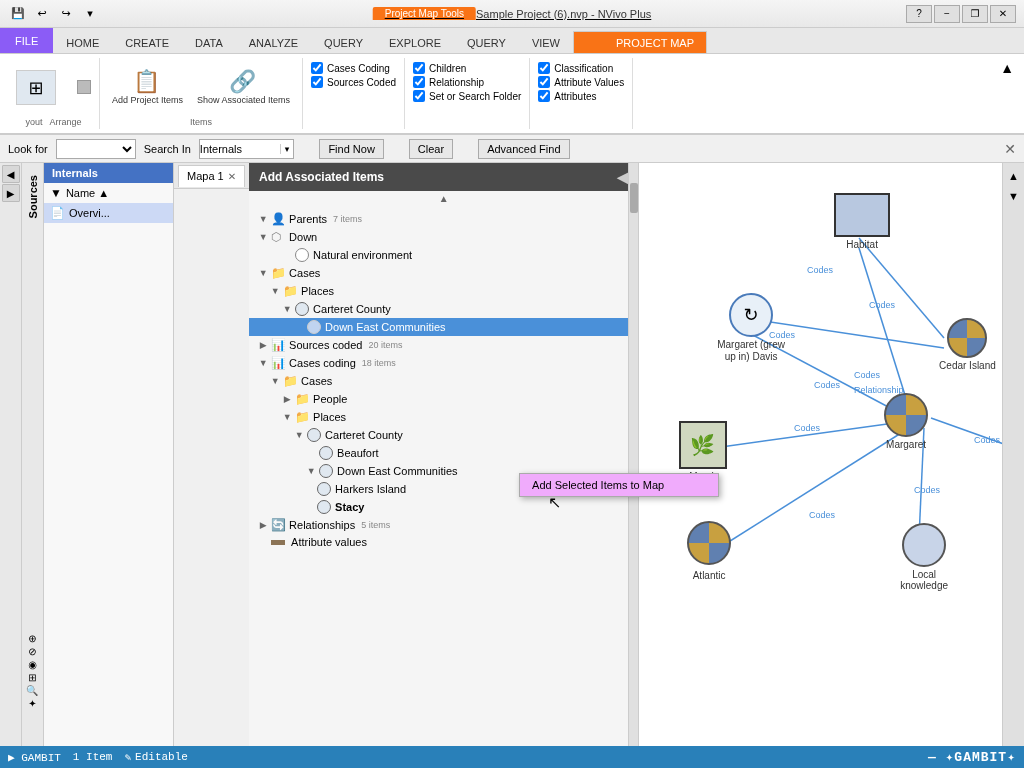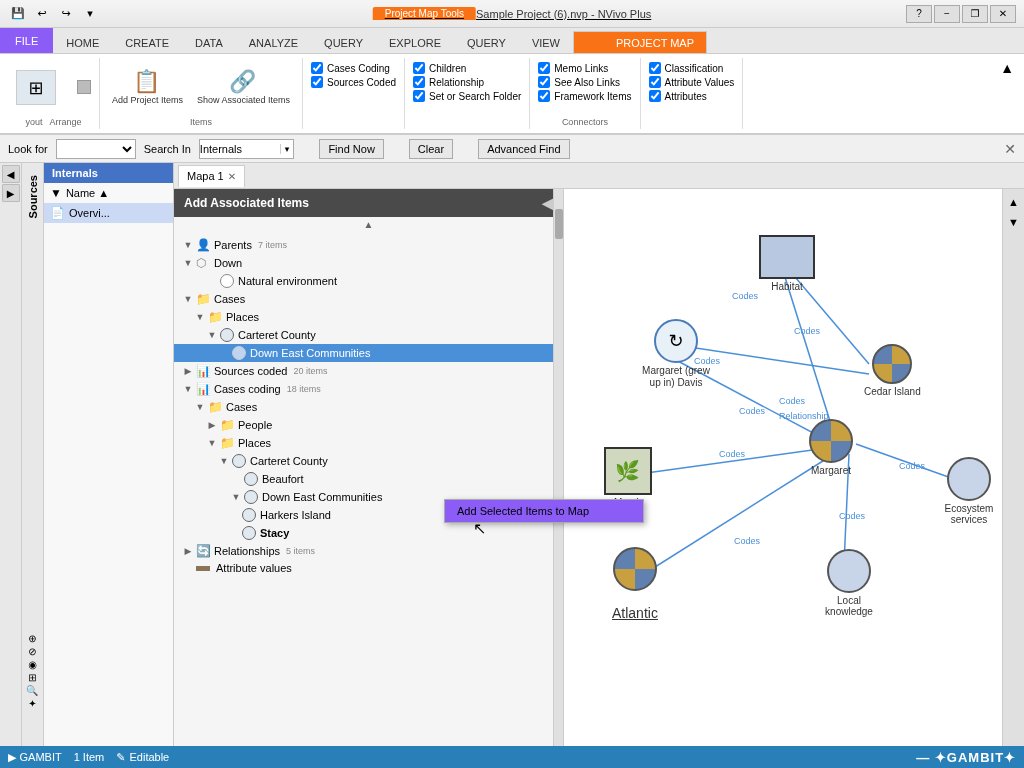--- a/index.html
+++ b/index.html
@@ -217,21 +217,21 @@
     .tree-item.highlighted { background: #ffff99; }
     .tree-expand { width: 12px; text-align: center; font-size: 9px; color: #666; }
     .tree-icon { font-size: 12px; width: 16px; }
     .tree-subtext { font-size: 9px; color: #888; margin-left: 4px; }
 
     
     #context-menu {
       position: absolute;
       left: 270px;
       top: 310px;
-      background: #8b5cf6;
+      background: #f0abfc;
       border: 1px solid #aaa;
       box-shadow: 2px 2px 6px rgba(0,0,0,0.3);
       z-index: 100;
       min-width: 200px;
     }
     .ctx-item {
       padding: 5px 12px;
       font-size: 11px;
       cursor: pointer;
       white-space: nowrap;
@@ -280,20 +280,21 @@
       left: 0;
       right: 0;
       height: 22px;
       background: #2980b9;
       display: flex;
       align-items: center;
       padding: 6px 8px;
       color: white;
       font-size: 11px;
       gap: 12px;
+      font-family: Liberation Mono, monospace;
     }
     #statusbar .status-right { margin-left: auto; display: flex; align-items: center; gap: 8px; }
 
     
     .scrollbar-v {
       width: 10px;
       background: #e0e0e0;
       border-left: 1px solid #ccc;
       position: absolute;
       right: 0; top: 0; bottom: 0;
@@ -396,28 +397,20 @@
     </div>
 
     <div class="ribbon-group">
       <div class="ribbon-checkboxes">
         <label class="rcb"><input type="checkbox" checked="" style=""> Children</label>
         <label class="rcb"><input type="checkbox" checked="" style=""> Relationship</label>
         <label class="rcb"><input type="checkbox" checked="" style=""> Set or Search Folder</label>
       </div>
     </div>
 
-    <div class="ribbon-group">
-      <div class="ribbon-checkboxes">
-        <label class="rcb"><input type="checkbox" checked="" style=""> Memo Links</label>
-        <label class="rcb"><input type="checkbox" checked="" style=""> See Also Links</label>
-        <label class="rcb"><input type="checkbox" checked="" style=""> Framework Items</label>
-      </div>
-      <div class="ribbon-group-label">Connectors</div>
-    </div>
 
     <div class="ribbon-group">
       <div class="ribbon-checkboxes">
         <label class="rcb"><input type="checkbox" checked="" style=""> Classification</label>
         <label class="rcb"><input type="checkbox" checked="" style=""> Attribute Values</label>
         <label class="rcb"><input type="checkbox" checked="" style=""> Attributes</label>
       </div>
     </div>
 
 
@@ -465,21 +458,21 @@
       <div class="nav-item">
         <span class="nav-icon">▼</span>
         <span>Name ▲</span>
       </div>
       <div class="nav-item selected">
         <span class="nav-icon">📄</span>
         <span>Overvi...</span>
       </div>
     </div>
 
-    <div style="flex:1;display:flex;flex-direction:column;overflow:hidden;">
+    <div style="flex:1;display:flex;flex-direction:row;overflow:hidden;">
 
       <div id="tab-bar">
         <div class="map-tab">
           <span>Mapa 1</span>
           <span class="close-x">✕</span>
         </div>
       </div>
 
       <div id="content-area">
 
@@ -648,21 +641,21 @@
             <text x="230" y="145" font-size="9" fill="#4a90d9">Codes</text>
             <text x="215" y="215" font-size="9" fill="#4a90d9">Codes</text>
             <text x="175" y="225" font-size="9" fill="#4a90d9">Codes</text>
             <text x="215" y="230" font-size="9" fill="#4a90d9">Relationship</text>
             <text x="155" y="268" font-size="9" fill="#4a90d9">Codes</text>
             <text x="335" y="280" font-size="9" fill="#4a90d9">Codes</text>
             <text x="275" y="330" font-size="9" fill="#4a90d9">Codes</text>
             <text x="170" y="355" font-size="9" fill="#4a90d9">Codes</text>
           </svg>
 
-          <div style="position:absolute;left:195px;top:46px;display:flex;flex-direction:column;align-items:center;">
+          <div style="position:absolute;left:195px;top:30px;display:flex;flex-direction:column;align-items:center;">
             <div style="width:56px;height:44px;border:2px solid #333;background:#b8c8e0;display:flex;align-items:center;justify-content:center;"></div>
             <div style="font-size:10px;color:#333;margin-top:2px;">Habitat</div>
           </div>
 
           <div style="position:absolute;left:300px;top:155px;display:flex;flex-direction:column;align-items:center;">
             <div style="width:40px;height:40px;border-radius:50%;border:2px solid #555;background:conic-gradient(#c8a040 0deg 90deg, #6080b0 90deg 180deg, #c8a040 180deg 270deg, #6080b0 270deg 360deg);position:relative;overflow:hidden;"></div>
             <div style="font-size:10px;color:#333;margin-top:2px;text-align:center;">Cedar Island</div>
           </div>
 
           <div style="position:absolute;left:72px;top:130px;display:flex;flex-direction:column;align-items:center;">
@@ -680,21 +673,21 @@
             <div style="font-size:10px;color:#333;margin-top:2px;">Marsh</div>
           </div>
 
           <div style="position:absolute;left:372px;top:268px;display:flex;flex-direction:column;align-items:center;">
             <div style="width:44px;height:44px;border-radius:50%;border:2px solid #555;background:#c8d4e8;"></div>
             <div style="font-size:10px;color:#333;margin-top:2px;text-align:center;max-width:70px;">Ecosystem services</div>
           </div>
 
           <div style="position:absolute;left:48px;top:358px;display:flex;flex-direction:column;align-items:center;">
             <div style="width:44px;height:44px;border-radius:50%;border:2px solid #555;background:conic-gradient(#c8a040 0deg 90deg, #6080b0 90deg 180deg, #c8a040 180deg 270deg, #6080b0 270deg 360deg);overflow:hidden;"></div>
-            <div style="font-size:14px;color:#333;margin-top:14px;text-decoration:underline;">Atlantic</div>
+            <div style="font-size:10px;color:#333;margin-top:5px;">Atlantic</div>
           </div>
 
           <div style="position:absolute;left:250px;top:360px;display:flex;flex-direction:column;align-items:center;">
             <div style="width:44px;height:44px;border-radius:50%;border:2px solid #555;background:#c8d4e8;"></div>
             <div style="font-size:10px;color:#333;margin-top:2px;text-align:center;max-width:70px;">Local knowledge</div>
           </div>
 
         </div>
 
         <div id="right-tools">

